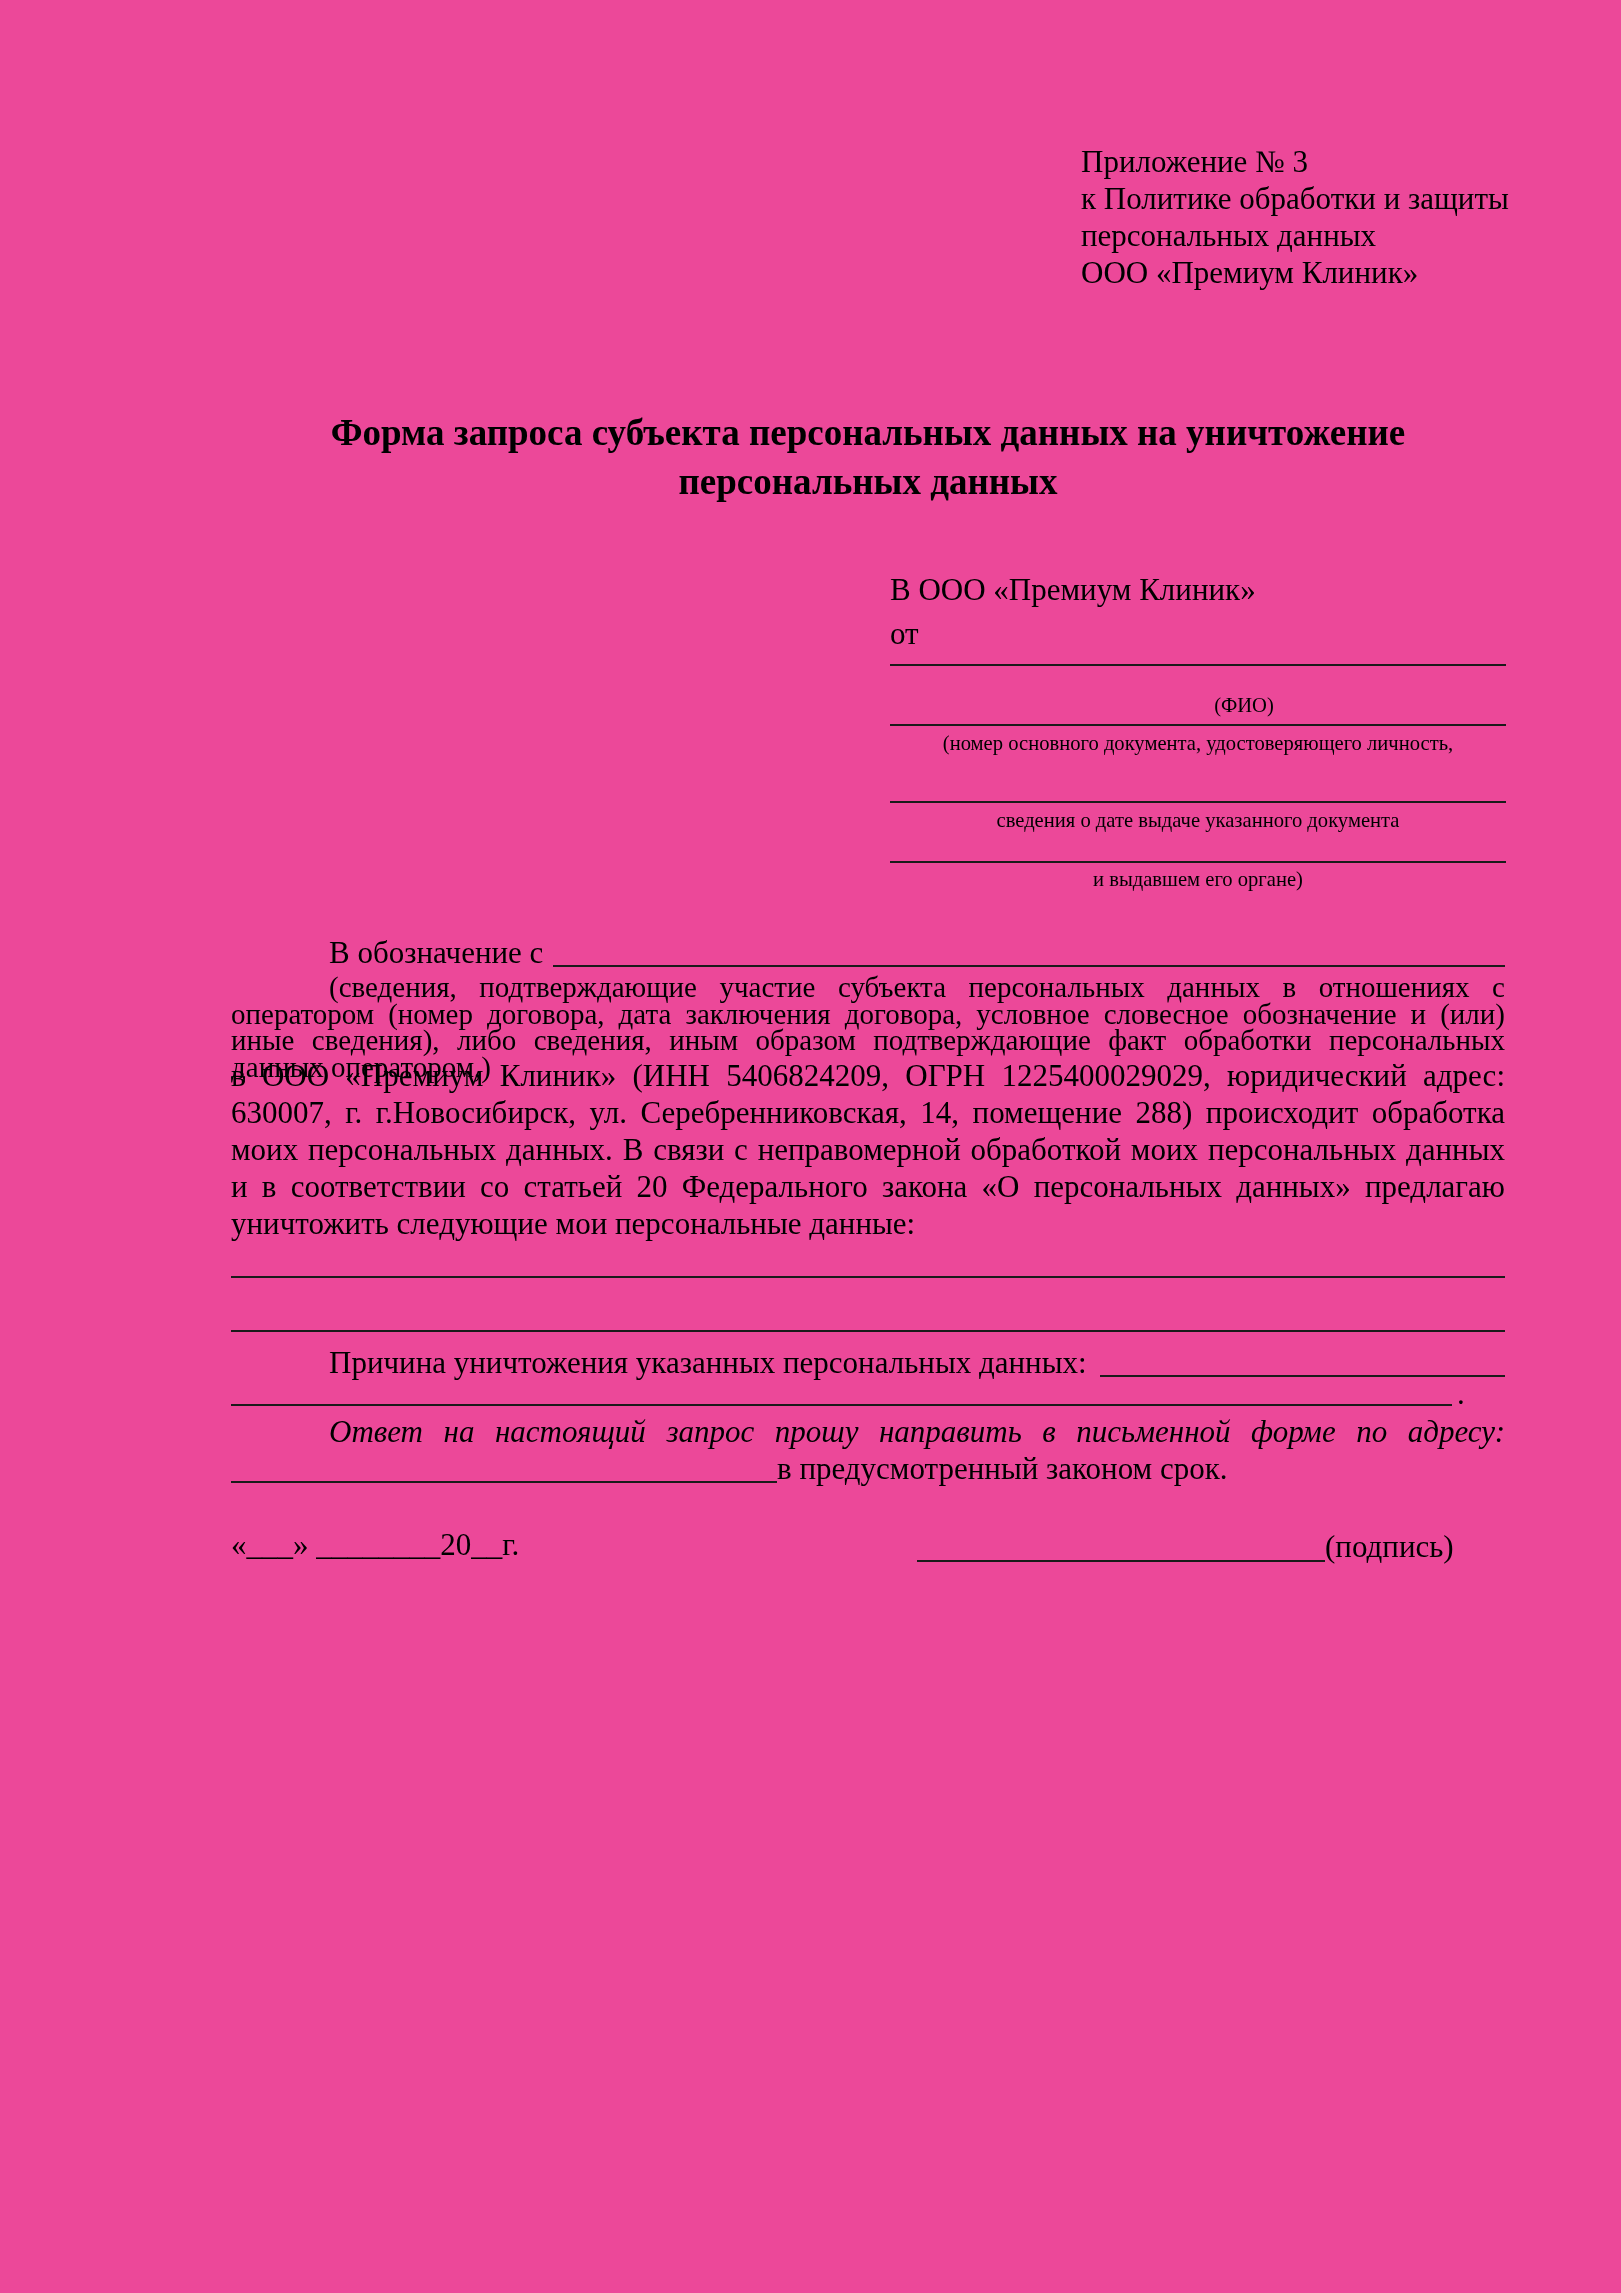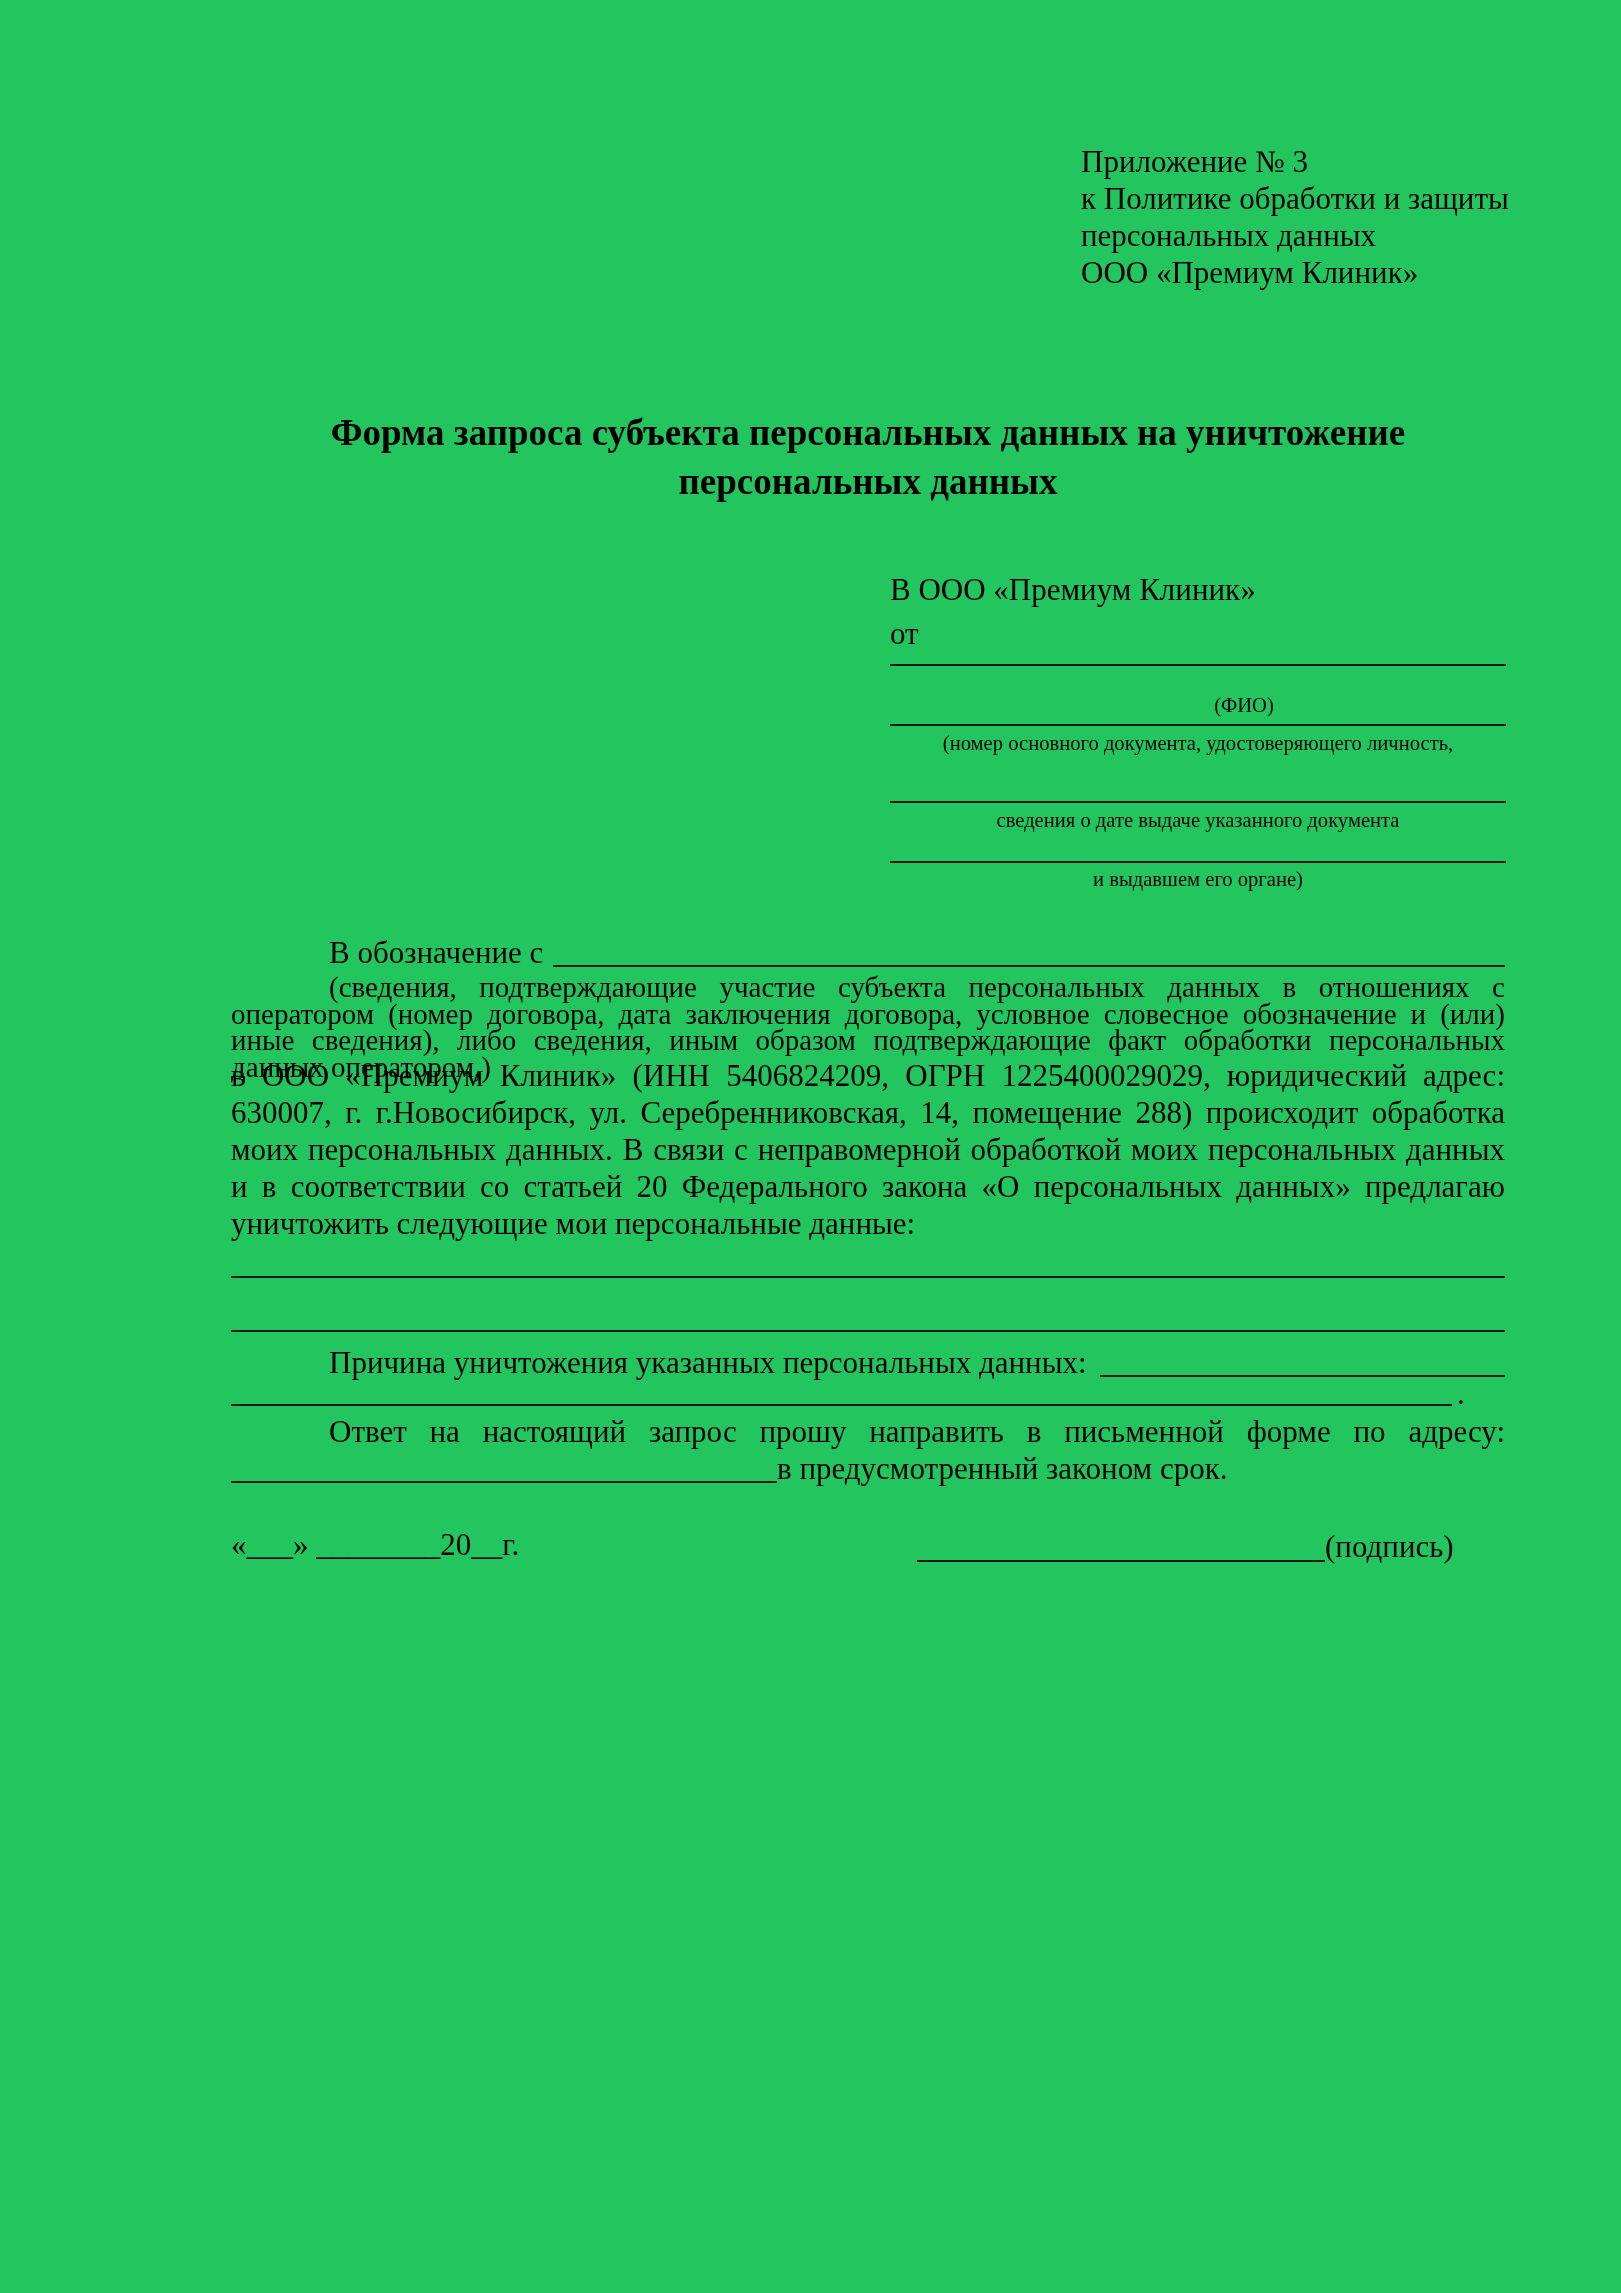--- a/index.html
+++ b/index.html
@@ -1,19 +1,19 @@
 <!DOCTYPE html>
 <html lang="ru"><head>
 <meta charset="utf-8">
 <style>
   html,body{margin:0;padding:0;background:#ffffff;}
   .page{
     position:relative;
     width:1621px;height:2294px;
-    background:#22c55e;
+    background:#ec4899;
     font-family:"Liberation Serif","DejaVu Serif",serif;
     color:#000;
     overflow:hidden;
   }
   .abs{position:absolute;}
   .t-main{font-size:31px;line-height:39px;}
   .nowrap{white-space:nowrap;}
   .rule{border-top:2.9px solid #1a1a1a;height:0;}
   .fill-line{flex:1 1 auto;border-bottom:2.9px solid #1a1a1a;margin-bottom:4.9px;}
   .flex-row{display:flex;align-items:stretch;}
@@ -73,21 +73,21 @@
 
   <div class="abs flex-row t-main" style="left:231px;top:1343px;width:1274px;padding-left:98px;box-sizing:border-box;">
     <span class="nowrap">Причина уничтожения указанных персональных данных:</span>
     <span style="display:inline-block;width:13.7px;"></span>
     <span class="fill-line"></span>
   </div>
 
   <div class="abs rule" style="left:231px;top:1404px;width:1221px;"></div>
   <span class="abs t-main" style="left:1457px;top:1374px;">.</span>
 
-  <div class="abs t-main just indent stretch-last" style="left:231px;top:1412px;width:1274px;">Ответ на настоящий запрос прошу направить в письменной форме по адресу:</div>
+  <div class="abs t-main just indent stretch-last" style="left:231px;top:1412px;width:1274px;font-style:italic;">Ответ на настоящий запрос прошу направить в письменной форме по адресу:</div>
 
   <div class="abs flex-row t-main" style="left:231px;top:1449px;width:1274px;">
     <span class="fill-line" style="flex:0 0 546px;"></span>
     <span class="nowrap">в предусмотренный законом срок.</span>
   </div>
 
   <div class="abs t-main nowrap" style="left:231px;top:1525px;">«___» ________20__г.</div>
   <div class="abs rule" style="left:917px;top:1560px;width:408px;"></div>
   <span class="abs t-main nowrap" style="left:1325px;top:1527px;">(подпись)</span>
 

